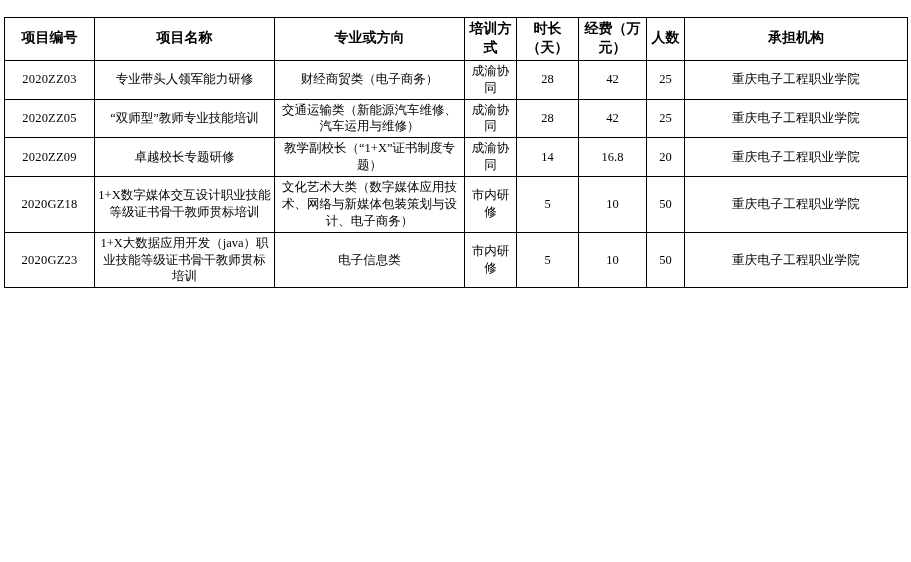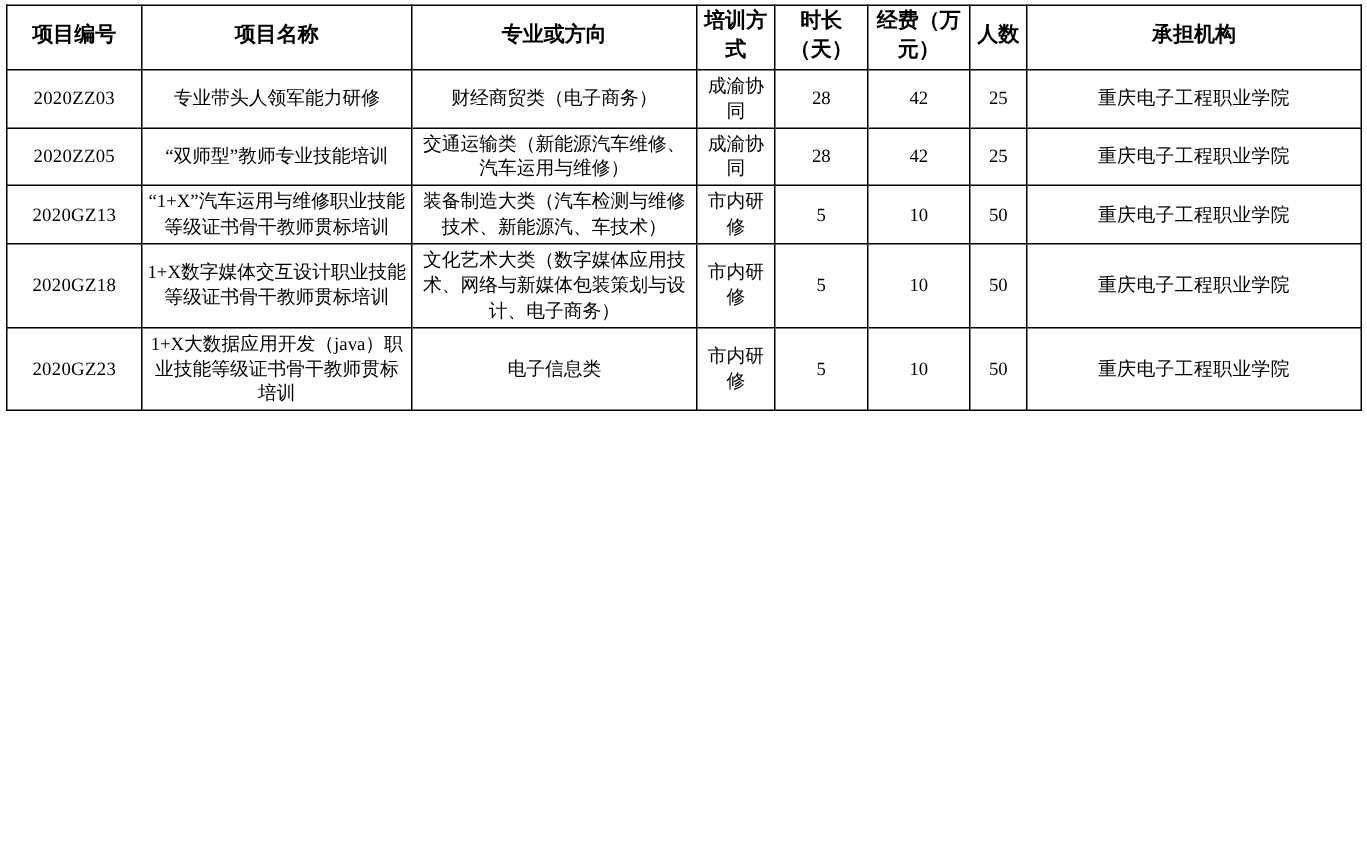--- a/index.html
+++ b/index.html
@@ -11,21 +11,21 @@
     font-family: "Liberation Serif", "DejaVu Serif", serif;
     color: #000000;
     width: 911px;
     height: 562px;
     overflow: hidden;
   }
   .sheet {
     width: 911px;
     height: 562px;
     box-sizing: border-box;
-    padding: 3px 4px 0 4px;
+    padding: 17px 4px 0 4px;
   }
   table.project-table {
     border-collapse: collapse;
     width: 903px;
     table-layout: fixed;
   }
   table.project-table th,
   table.project-table td {
     border: 1px solid #000000;
     text-align: center;
@@ -102,27 +102,27 @@
         <td class="cell-id">2020ZZ05</td>
         <td class="cell-name">“双师型”教师专业技能培训</td>
         <td class="cell-major">交通运输类（新能源汽车维修、汽车运用与维修）</td>
         <td class="cell-mode">成渝协同</td>
         <td class="cell-num">28</td>
         <td class="cell-num">42</td>
         <td class="cell-num">25</td>
         <td class="cell-org">重庆电子工程职业学院</td>
       </tr>
       <tr>
-        <td class="cell-id">2020GZ13</td>
-        <td class="cell-name">“1+X”汽车运用与维修职业技能等级证书骨干教师贯标培训</td>
-        <td class="cell-major">装备制造大类（汽车检测与维修技术、新能源汽、车技术）</td>
-        <td class="cell-mode">市内研修</td>
-        <td class="cell-num">5</td>
-        <td class="cell-num">10</td>
-        <td class="cell-num">50</td>
+        <td class="cell-id">2020ZZ09</td>
+        <td class="cell-name">卓越校长专题研修</td>
+        <td class="cell-major">教学副校长（“1+X”证书制度专题）</td>
+        <td class="cell-mode">成渝协同</td>
+        <td class="cell-num">14</td>
+        <td class="cell-num">16.8</td>
+        <td class="cell-num">20</td>
         <td class="cell-org">重庆电子工程职业学院</td>
       </tr>
       <tr>
         <td class="cell-id">2020GZ18</td>
         <td class="cell-name">1+X数字媒体交互设计职业技能等级证书骨干教师贯标培训</td>
         <td class="cell-major">文化艺术大类（数字媒体应用技术、网络与新媒体包装策划与设计、电子商务）</td>
         <td class="cell-mode">市内研修</td>
         <td class="cell-num">5</td>
         <td class="cell-num">10</td>
         <td class="cell-num">50</td>

